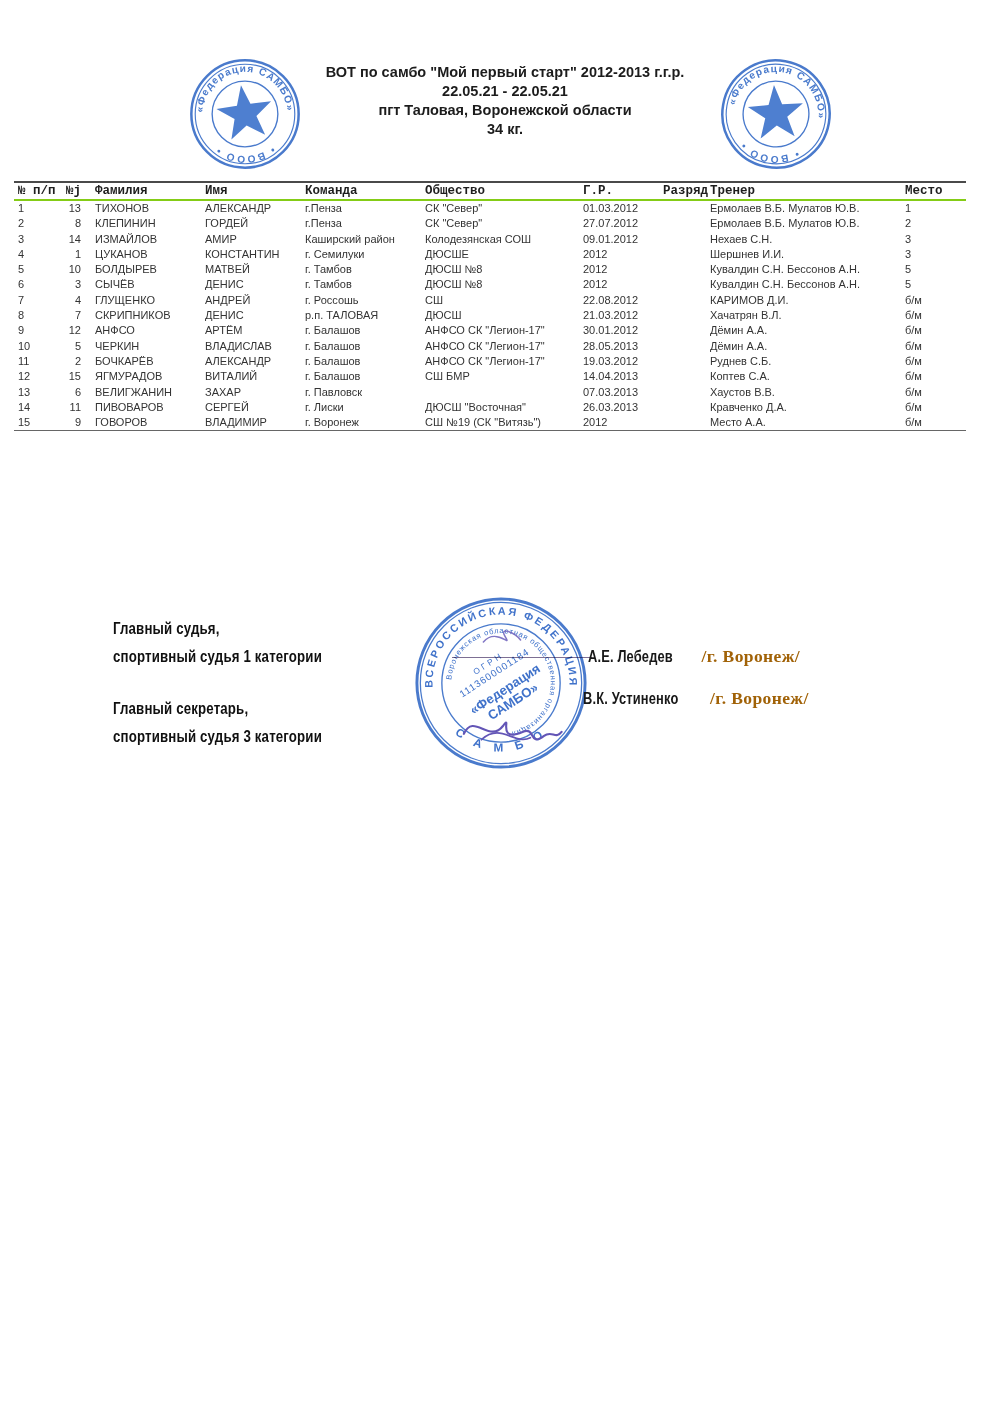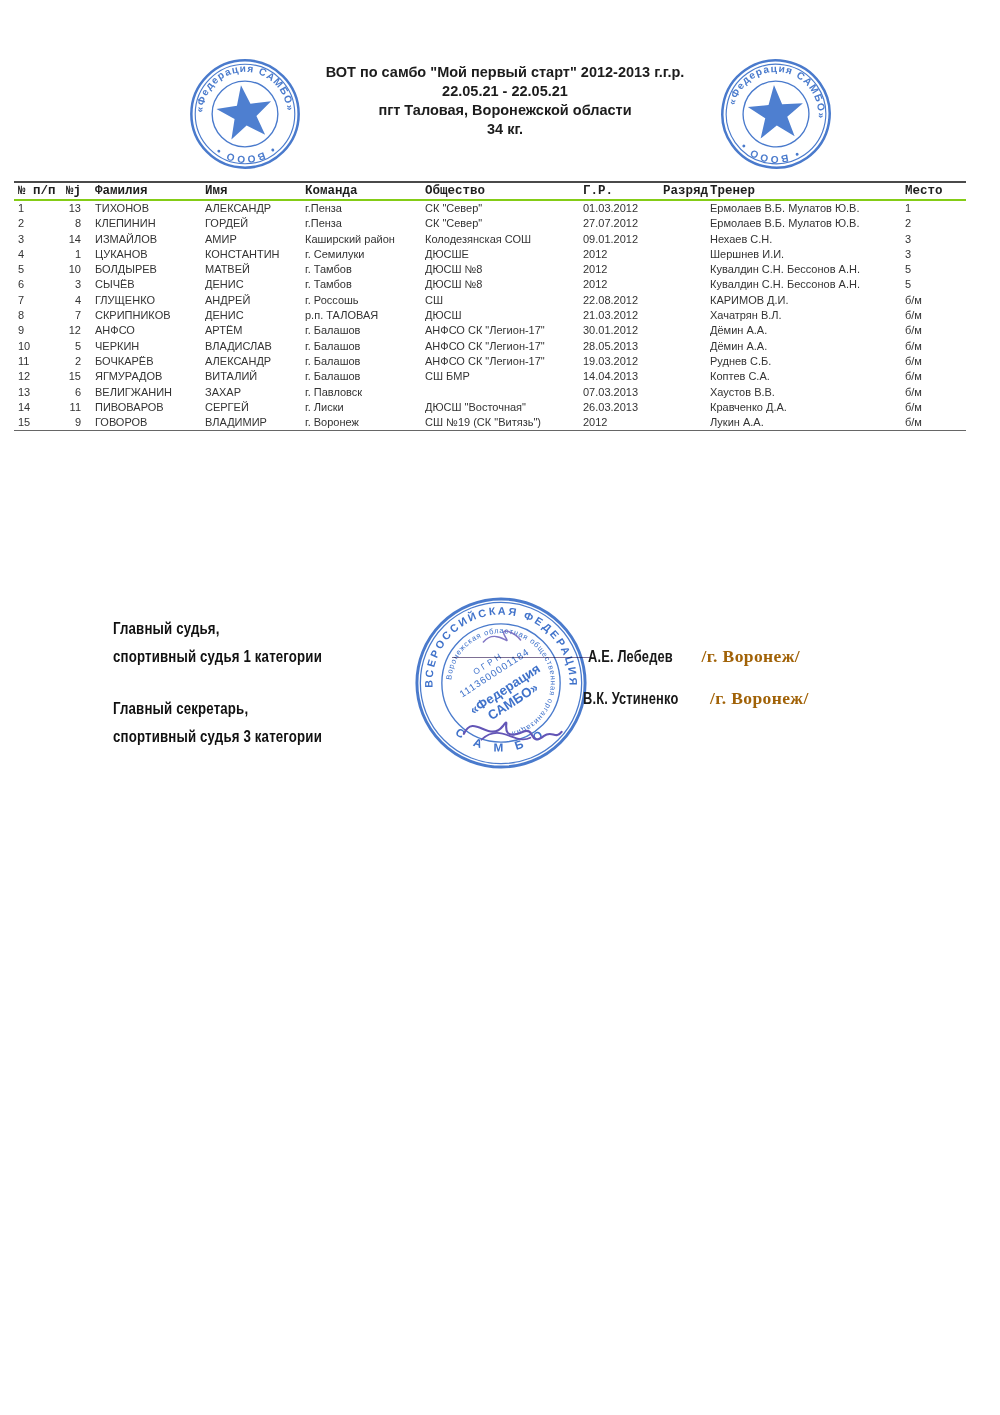--- a/index.html
+++ b/index.html
@@ -273,21 +273,21 @@
         </div>
         <div class="t-grid t-row">
           <div class="cell c0">15</div>
           <div class="cell c1">9</div>
           <div class="cell c2">ГОВОРОВ</div>
           <div class="cell c3">ВЛАДИМИР</div>
           <div class="cell c4">г. Воронеж</div>
           <div class="cell c5">СШ №19 (СК "Витязь")</div>
           <div class="cell c6">2012</div>
           <div class="cell c7"></div>
-          <div class="cell c8">Лукин А.А.</div>
+          <div class="cell c8">Место А.А.</div>
           <div class="cell c9">б/м</div>
         </div>
       </div>
   </div>
 
   <div class="sig-label" style="top:615px;">
     <span class="cond">Главный судья,</span><br>
     <span class="cond">спортивный судья 1 категории</span>
   </div>
   <div class="sig-label" style="top:695px;">

